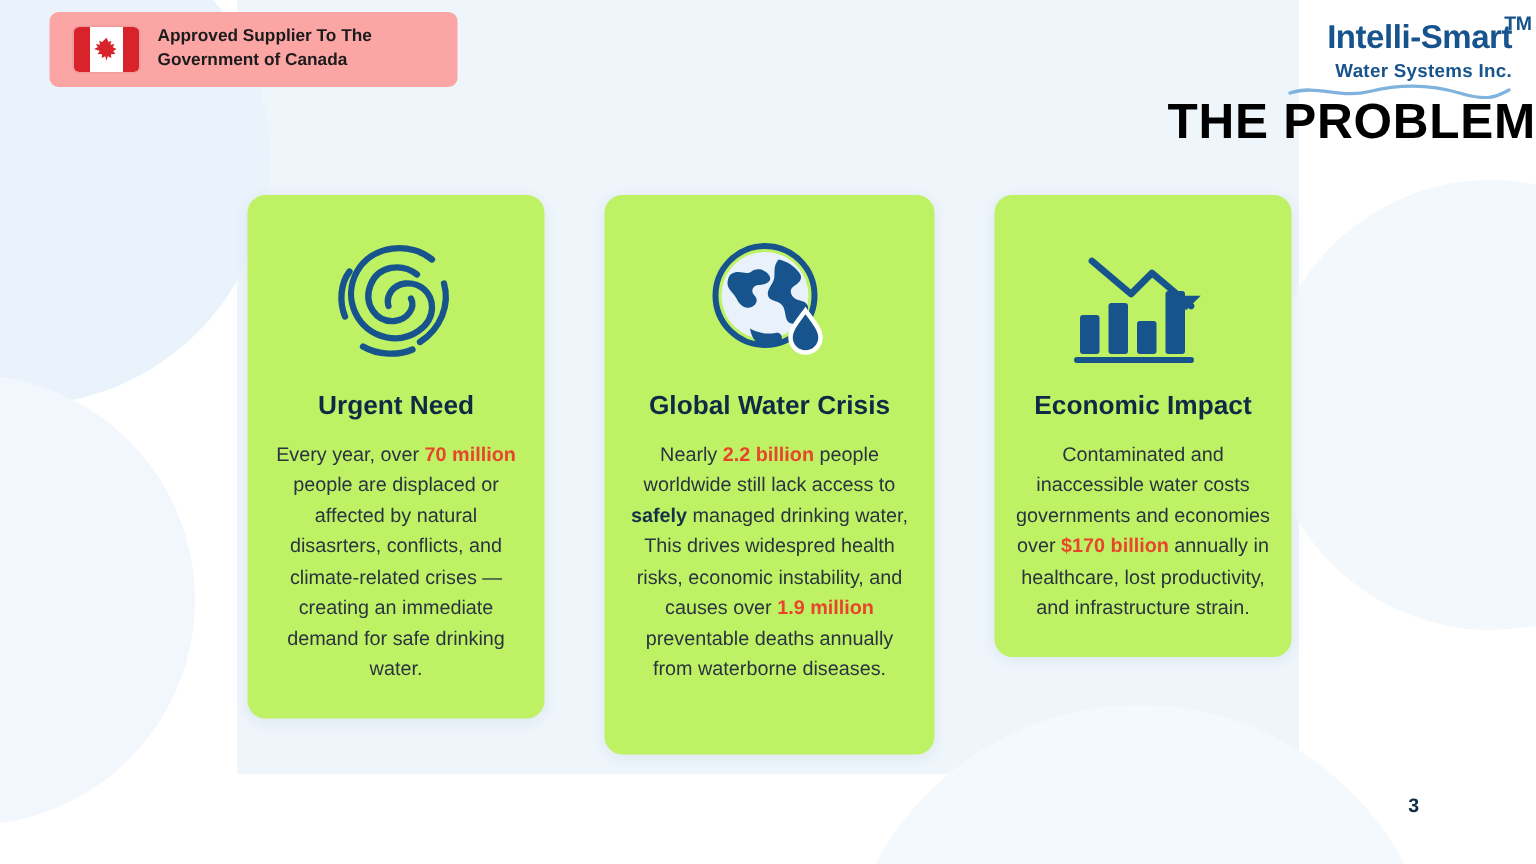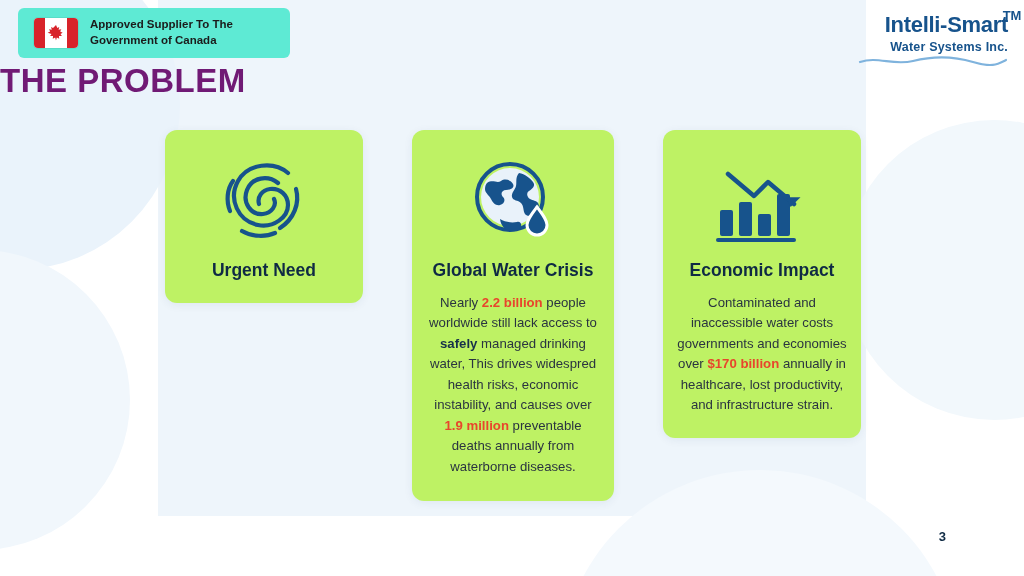--- a/index.html
+++ b/index.html
@@ -62,25 +62,25 @@
     top: 470px;
     width: 400px;
     height: 220px;
     border-radius: 200px 200px 0 0;
     background: #f4f9fd;
   }
 
   
   .badge {
     position: absolute;
-    left: 18px;
+    left: 33px;
     top: 8px;
     width: 272px;
     height: 50px;
-    background: #5eead4;
+    background: #fca5a5;
     border-radius: 6px;
     display: flex;
     align-items: center;
     gap: 12px;
     padding-left: 16px;
     box-sizing: border-box;
   }
   .flag {
     width: 44px;
     height: 30px;
@@ -153,24 +153,24 @@
     display: flex;
     justify-content: flex-end;
   }
 
   
   .title {
     position: absolute;
     left: 0;
     right: 0;
     top: 62px;
-    text-align: left;
+    text-align: right;
     font-size: 33px;
     font-weight: bold;
-    color: #701a75;
+    color: #000000;
     letter-spacing: 0.5px;
   }
 
   
   .cards {
     position: absolute;
     left: 165px;
     top: 130px;
     width: 696px;
     display: flex;
@@ -180,22 +180,22 @@
   .card {
     width: 198px;
     background: #bef264;
     border-radius: 12px;
     box-shadow: 0 2px 10px rgba(22,60,100,0.07);
     padding: 26px 14px 22px 14px;
     box-sizing: border-box;
     text-align: center;
   }
   .card.middle {
-    width: 202px;
-    padding-bottom: 24px;
+    width: 220px;
+    padding-bottom: 46px;
   }
   .card-icon {
     height: 92px;
     display: flex;
     align-items: center;
     justify-content: center;
   }
   .card-title {
     font-size: 17.5px;
     font-weight: bold;
@@ -275,20 +275,23 @@
           <g fill="none" stroke="#17538c" stroke-width="4.2" stroke-linecap="round">
             <path d="M70 14 C 56 2, 30 4, 20 22 C 10 40, 20 62, 40 66 C 56 69, 70 58, 70 46 C 70 36, 62 29, 52 30 C 44 31, 39 38, 41 45"></path>
             <path d="M60 24 C 50 16, 34 18, 29 31 C 24 44, 33 56, 45 55 C 54 54, 59 46, 56 40"></path>
             <path d="M78 30 C 82 44, 76 60, 62 69"></path>
             <path d="M24 72 C 34 78, 48 78, 57 74"></path>
             <path d="M12 52 C 8 42, 9 30, 15 22"></path>
           </g>
         </svg>
       </div>
       <div class="card-title">Urgent Need</div>
+      <div class="card-body">
+        Every year, over <span class="hl">70 million</span> people are displaced or affected by natural disasrters, conflicts, and climate-related crises — creating an immediate demand for safe drinking water.
+      </div>
     </div>
 
     <div class="card middle">
       <div class="card-icon">
         <svg width="92" height="90" viewBox="0 0 92 90">
           <circle cx="43" cy="40" r="33" fill="none" stroke="#17538c" stroke-width="4"></circle>
           <circle cx="43" cy="40" r="29" fill="#e9f2fa"></circle>
           <path d="M20 26 c6 -4 10 1 14 -2 c4 -3 10 -1 12 3 c2 4 -3 6 -7 6 c-4 0 -6 4 -3 7 c3 3 1 7 -3 8 c-4 1 -7 -2 -9 -6 c-2 -4 -6 -6 -6 -10 c0 -3 1 -5 2 -6z" fill="#17538c"></path>
           <path d="M52 16 c6 1 11 5 14 9 c3 4 -1 7 -4 9 c-3 2 -2 6 1 8 c3 2 6 1 8 4 c2 3 0 7 -3 10 c-3 3 -8 4 -10 1 c-2 -3 -1 -8 -4 -11 c-3 -3 -8 -2 -9 -6 c-1 -4 3 -7 4 -11 c1 -4 -1 -8 3 -13z" fill="#17538c"></path>
           <path d="M33 62 c5 3 11 4 17 3 c3 -1 5 2 4 5 c-1 3 -6 5 -11 4 c-5 -1 -9 -5 -10 -12z" fill="#17538c"></path>

